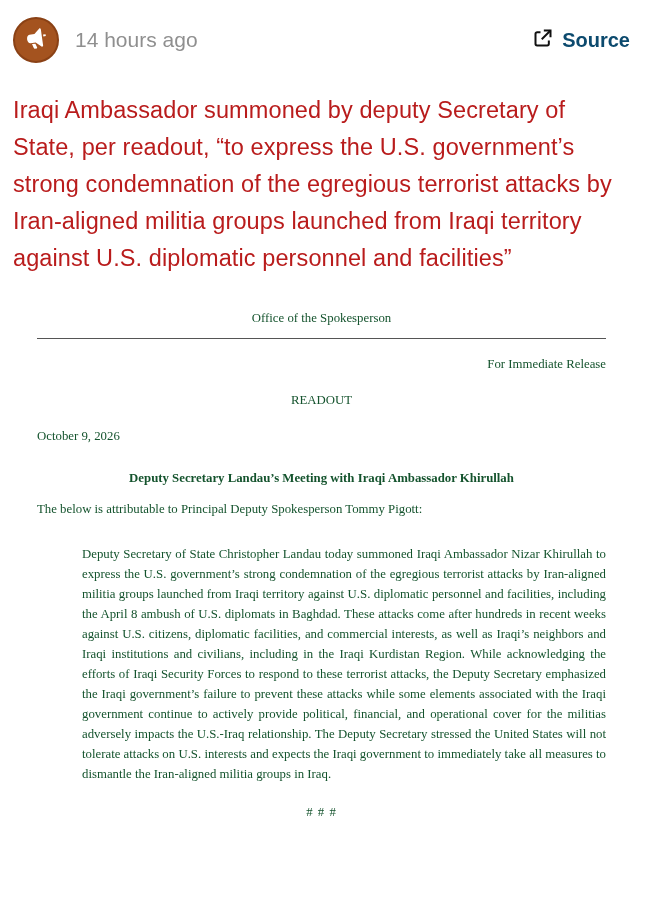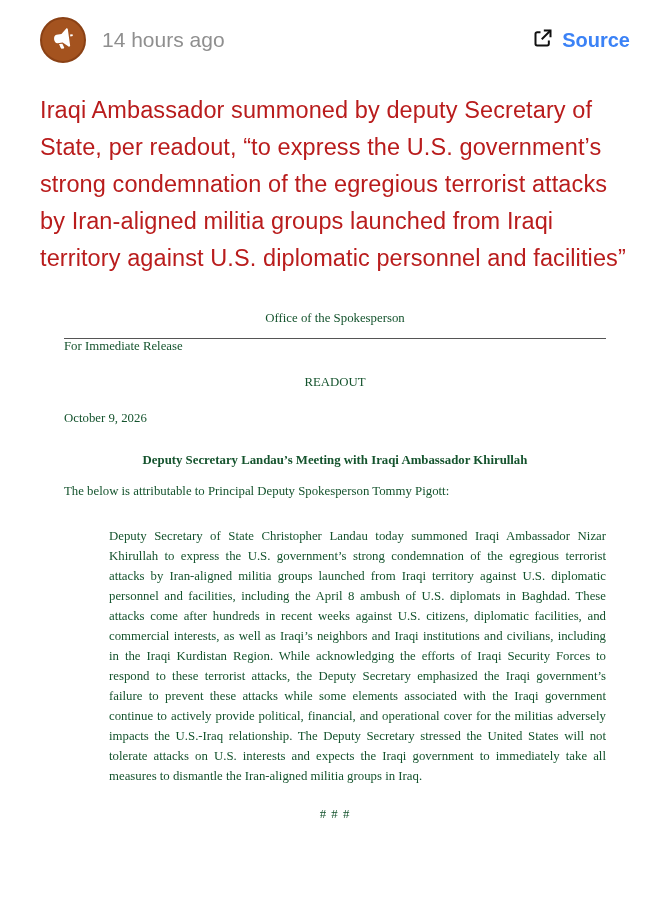--- a/index.html
+++ b/index.html
@@ -4,21 +4,21 @@
 <style>
   * { box-sizing: border-box; margin: 0; padding: 0; }
   html, body {
     width: 654px;
     height: 911px;
     background: #ffffff;
     font-family: "Liberation Sans", sans-serif;
     overflow: hidden;
   }
   .post {
-    padding: 14px 24px 0 40px;
+    padding: 14px 24px 0 13px;
   }
   .post-header {
     display: flex;
     align-items: center;
     height: 52px;
   }
   .icon-circle {
     width: 46px;
     height: 46px;
     border-radius: 50%;
@@ -40,21 +40,21 @@
     font-size: 21px;
     color: #8f8f8f;
     flex: 1 1 auto;
   }
   .source-link {
     display: flex;
     align-items: center;
     gap: 9px;
     font-size: 20px;
     font-weight: 700;
-    color: #3b82f6;
+    color: #0c4a6e;
     text-decoration: none;
     cursor: pointer;
   }
   .source-link svg {
     width: 20px;
     height: 20px;
     stroke: #111111;
     stroke-width: 2.4;
     fill: none;
   }
@@ -76,20 +76,22 @@
     text-align: center;
     font-size: 12.8px;
     padding-bottom: 12px;
   }
   .doc-rule {
     border: none;
     border-top: 1.4px solid #555555;
     margin: 0;
   }
   .doc-release {
+    margin-top: 18px;
+    text-align: right;
   }
   .doc-type {
     text-align: center;
     margin-top: 21px;
   }
   .doc-date {
     margin-top: 21px;
   }
   .doc-title {
     text-align: center;

